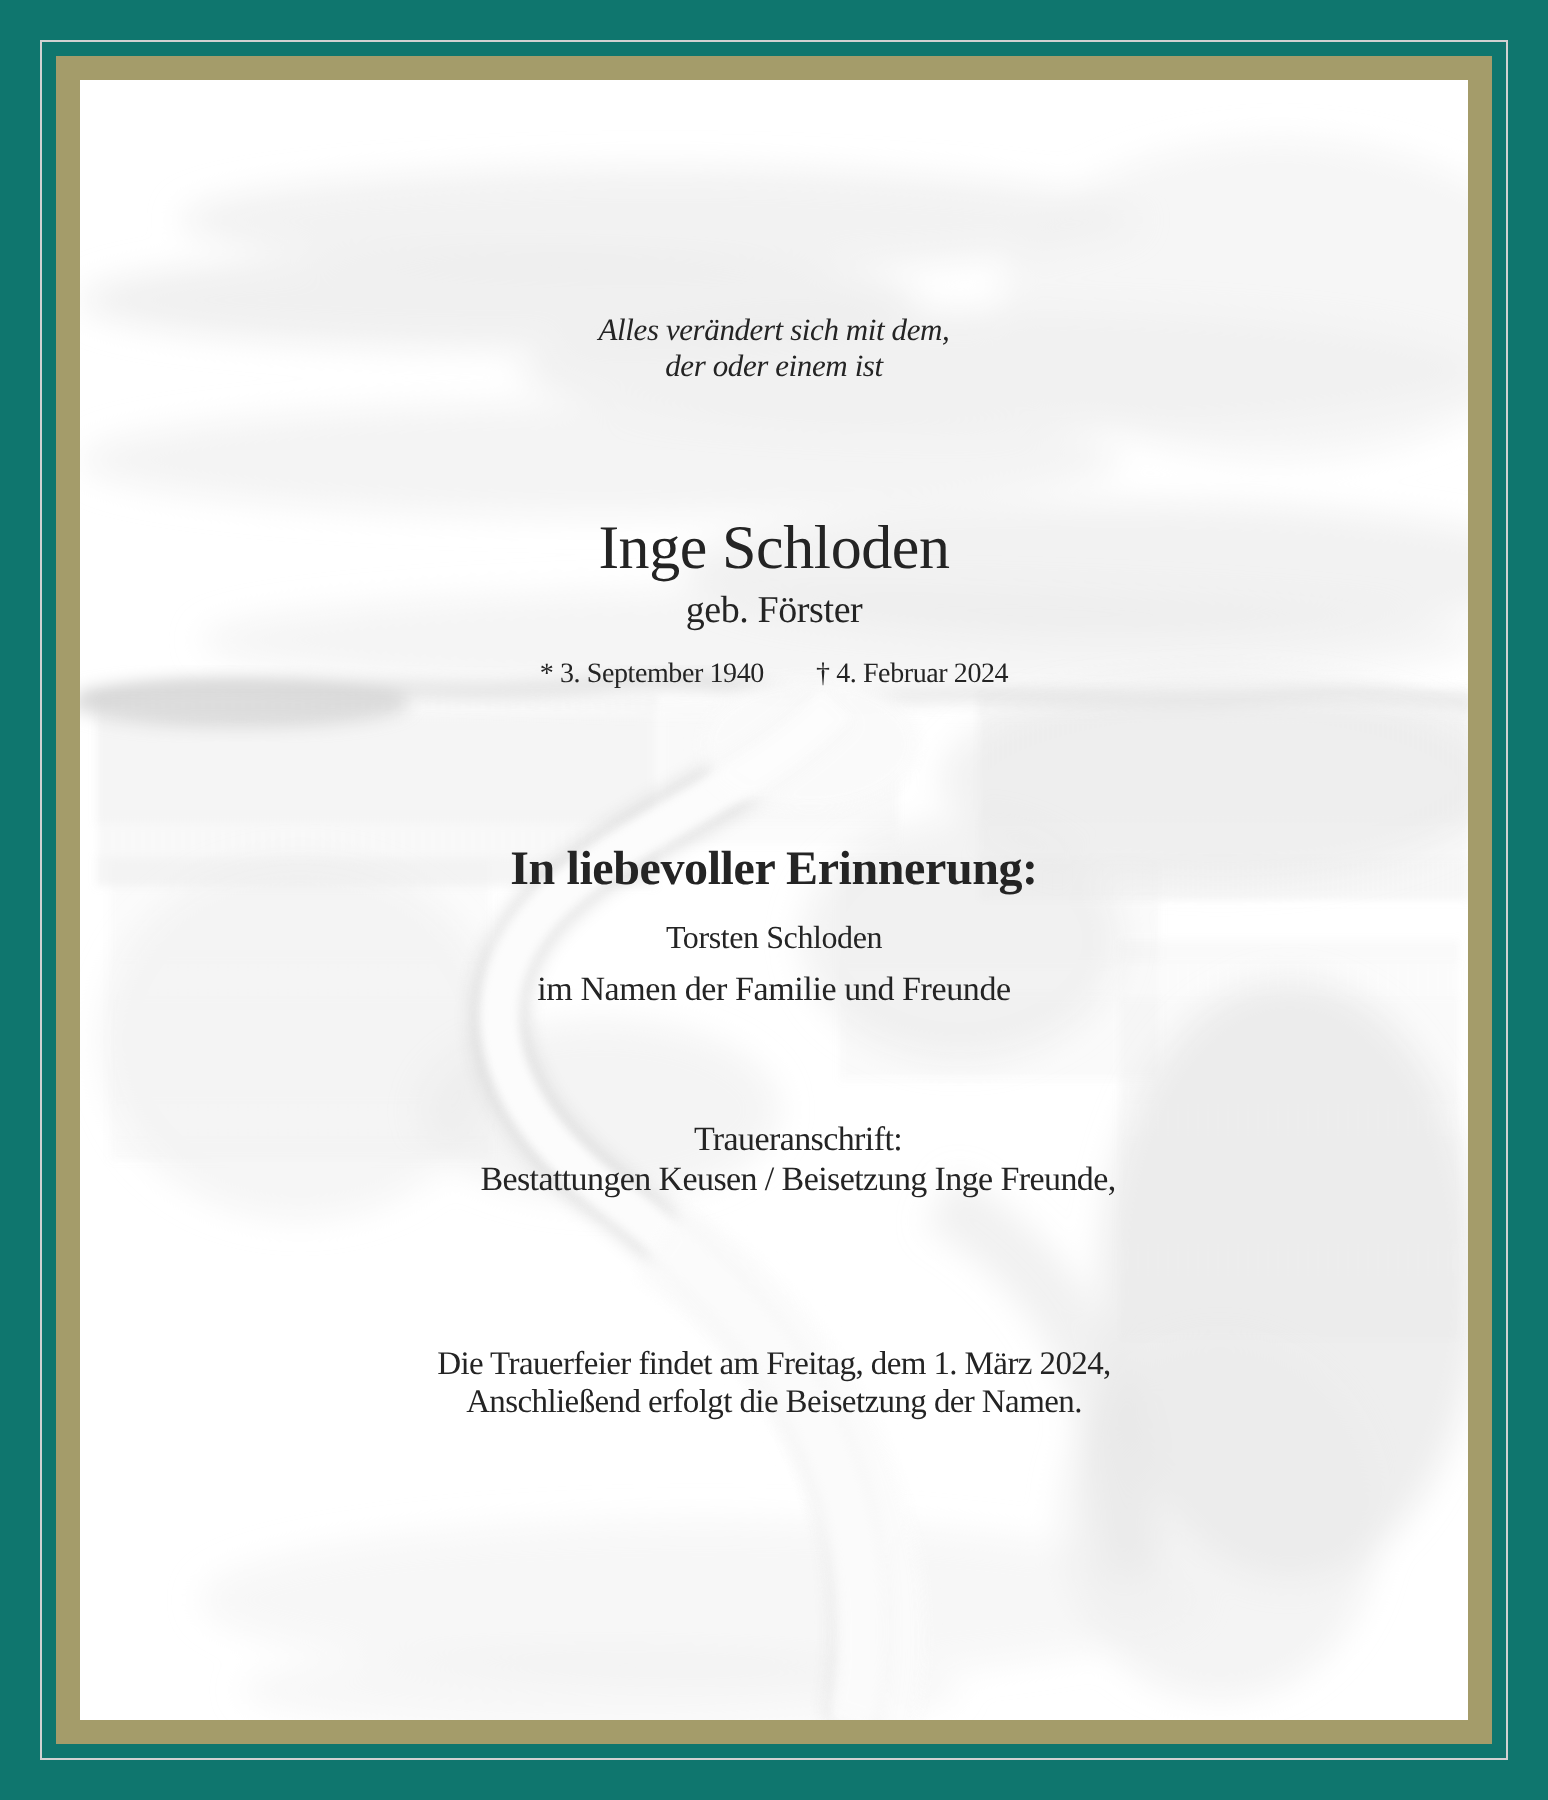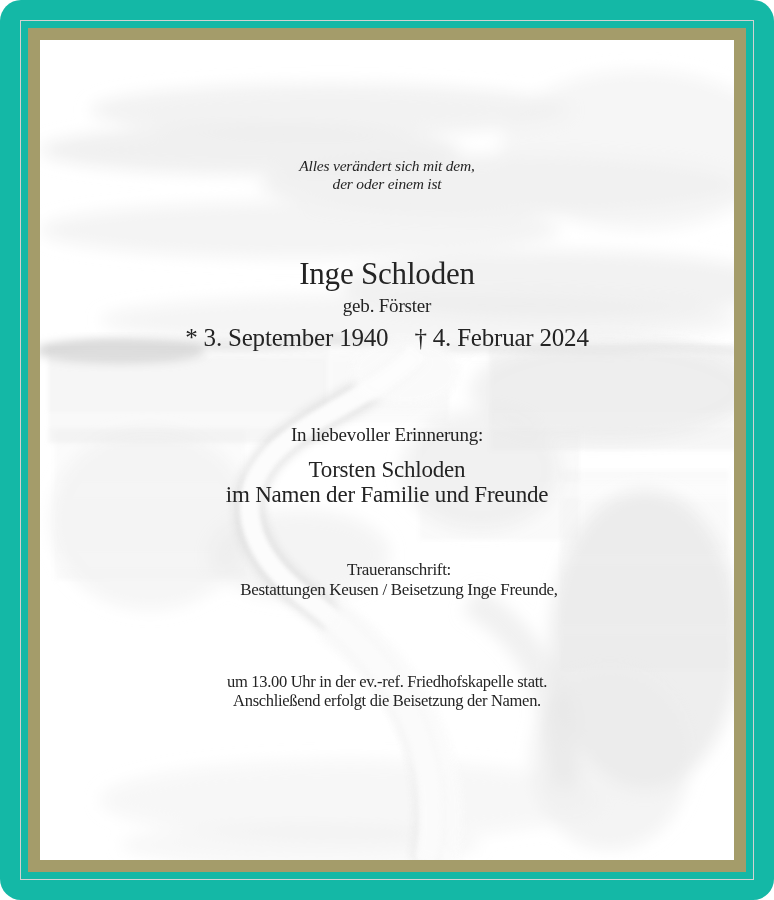--- a/index.html
+++ b/index.html
@@ -5,25 +5,24 @@
 <style>
   :root{
     --frame-color:#a49c6a;
     --hairline-color:#d2d2d2;
     --text-color:#242424;
   }
   html,body{margin:0;padding:0;background:#ffffff;}
   .stage{
     position:relative;
     width:774px;height:900px;
-    background:#14b8a6;
+    background:#0f766e;
     font-family:"Liberation Serif","DejaVu Serif",serif;
     color:var(--text-color);
     overflow:hidden;
-    border-radius:21px;
   }
   .hairline{
     position:absolute;inset:20px;
     border:1.5px solid var(--hairline-color);
     pointer-events:none;
   }
   .frame{
     position:absolute;inset:28px;
     border:12px solid var(--frame-color);
     pointer-events:none;
@@ -42,25 +41,25 @@
     position:absolute;left:0;right:0;
     text-align:center;
     letter-spacing:-0.2px;
     white-space:nowrap;
     z-index:2;
   }
   
   .quote   {top:117px;font-size:15.5px;line-height:18px;font-style:italic;}
   .name    {top:216px;font-size:31px;line-height:36px;}
   .maiden  {top:255px;font-size:19px;line-height:22px;}
-  .dates   {top:287px;font-size:25px;line-height:22px;}
+  .dates   {top:287px;font-size:14px;line-height:22px;}
   .dates .death{margin-left:26px;}
-  .intro   {top:384px;font-size:19px;line-height:22px;}
-  .mourner {top:417px;font-size:23px;line-height:26px;}
-  .behalf  {top:444px;font-size:23px;line-height:22px;}
+  .intro   {top:384px;font-size:24px;line-height:22px;font-weight:bold;}
+  .mourner {top:417px;font-size:16px;line-height:26px;}
+  .behalf  {top:444px;font-size:17px;line-height:22px;}
   .address {top:520px;font-size:17px;line-height:19.5px;letter-spacing:-0.3px;margin-left:24px;}
   .service {top:633px;font-size:16.5px;line-height:18.5px;letter-spacing:-0.3px;}
 </style>
 </head>
 <body>
 
 <div class="stage">
 
   <div class="hairline"></div>
   <div class="frame"></div>
@@ -147,18 +146,18 @@
     <div class="tblock mourner">Torsten Schloden</div>
 
     <div class="tblock behalf">im Namen der Familie und Freunde</div>
 
     <div class="tblock address">
       <div>Traueranschrift:</div>
       <div>Bestattungen Keusen / Beisetzung Inge Freunde,</div>
     </div>
 
     <div class="tblock service">
-      <div>um 13.00 Uhr in der ev.-ref. Friedhofskapelle statt.</div>
+      <div>Die Trauerfeier findet am Freitag, dem 1. März 2024,</div>
       <div>Anschließend erfolgt die Beisetzung der Namen.</div>
     </div>
 
   </div>
 </div>
 
 </body></html>

